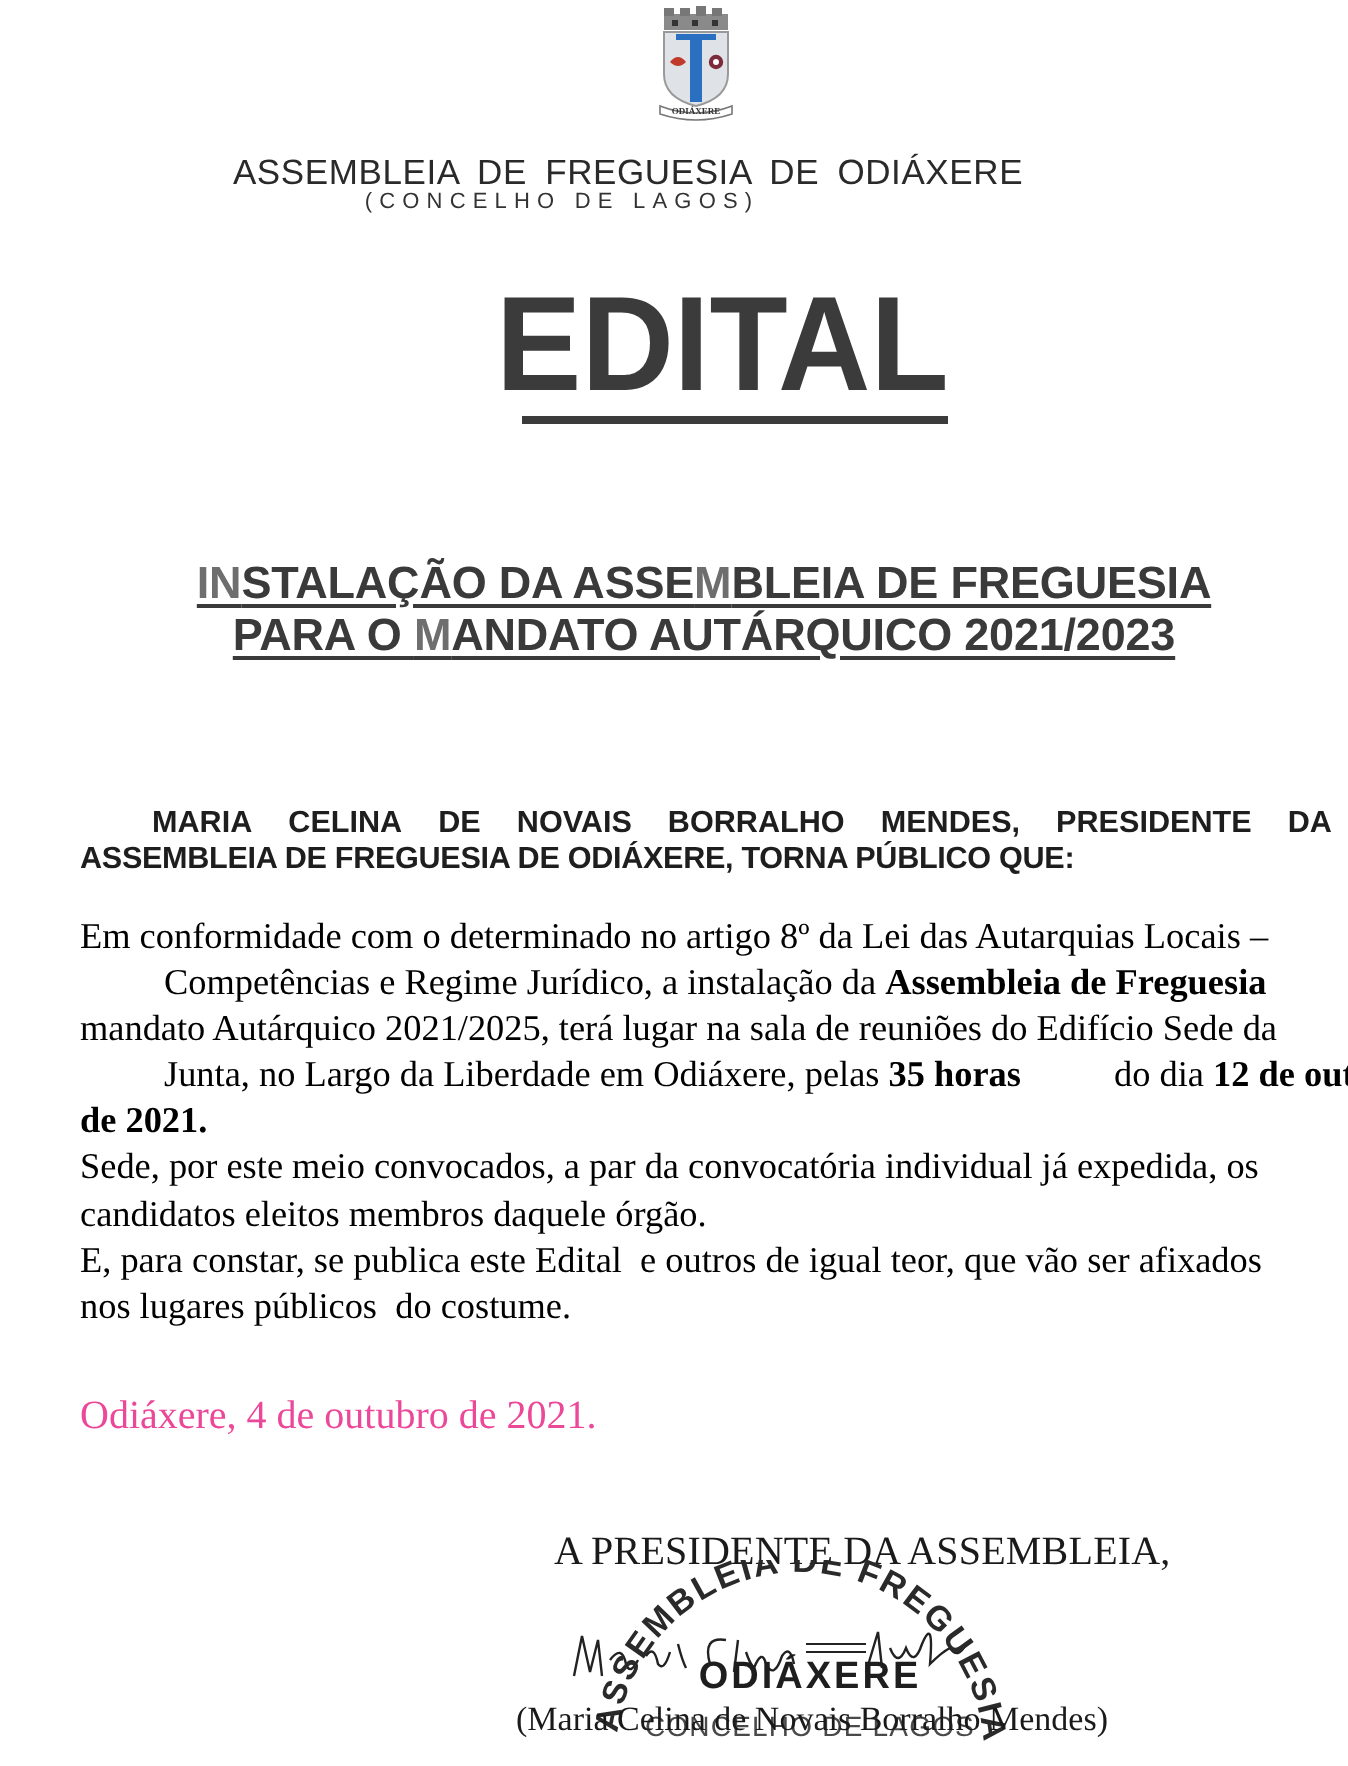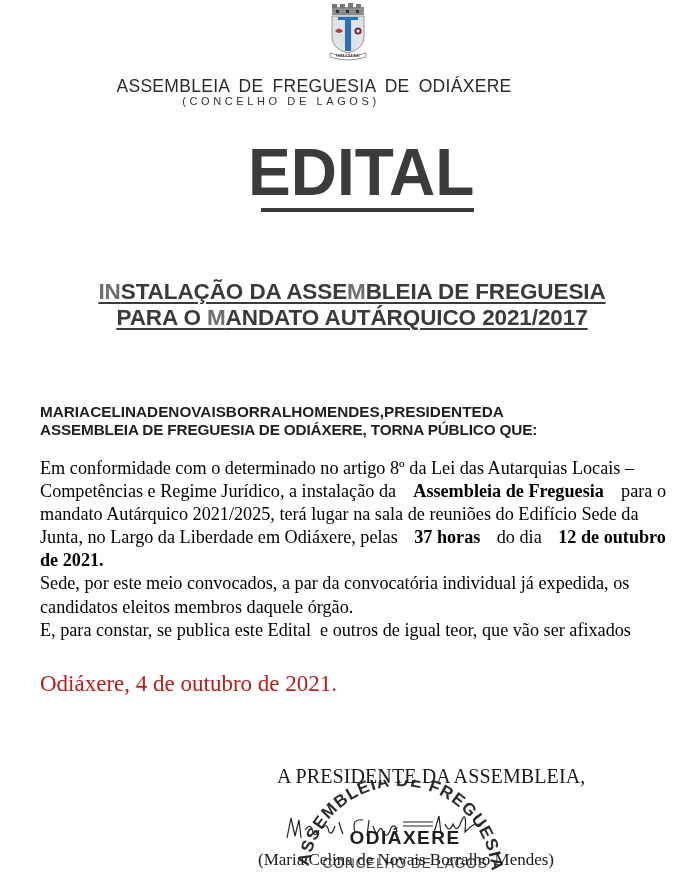--- a/index.html
+++ b/index.html
@@ -16,29 +16,29 @@
 
   #edital { left: 248px; top: 140px; width: 222px; text-align: center; font-size: 64px; font-weight: bold; color: #3b3b3b; letter-spacing: 0px; line-height: 64px; transform: scaleY(1.05); }
   #edital-rule { left: 261px; top: 208px; width: 213px; height: 4px; background: #3b3b3b; }
 
   .subject { left: 0; width: 704px; text-align: center; font-size: 22.5px; font-weight: bold; color: #3a3a3a; text-decoration: underline; text-decoration-thickness: 2px; text-underline-offset: 3px; letter-spacing: -0.1px; }
   #subject-1 { top: 279px; left: 0; }
   #subject-2 { top: 305px; left: 0; }
   .subject .light { color: #6e6e6e; }
 
   #announce { left: 40px; width: 626px; top: 403px; font-size: 15.3px; font-weight: bold; line-height: 18px; color: #1e1e1e; }
-  #announce .l1 { display: flex; justify-content: flex-start; }
+  #announce .l1 { display: flex; justify-content: space-between; margin-left: 36px; }
   #announce .l2 { letter-spacing: -0.15px; }
 
   #body { left: 40px; width: 626px; top: 457px; font-size: 18.2px; line-height: 23.1px; color: #000000; }
   #body .line { white-space: nowrap; }
   #body .just { display: flex; justify-content: space-between; }
-  #body .just span { white-space: pre; }
+  #body .just span { white-space: pre; margin-left: 42px; }
 
-  #date { left: 40px; top: 671px; font-size: 23px; color: #b91c1c; }
+  #date { left: 40px; top: 697px; font-size: 20px; color: #ec4899; }
 
   #sig-label { left: 277px; top: 765px; font-size: 20px; letter-spacing: 0.1px; color: #1a1a1a; }
   #sig-name { left: 258px; top: 850px; font-size: 17px; color: #1a1a1a; text-align: center; }
   #stamp { left: 270px; top: 780px; width: 250px; height: 103px; }
   #signature { left: 283px; top: 808px; width: 240px; height: 40px; }
 </style>
 </head>
 <body>
 
 <div id="crest" class="abs">
@@ -70,21 +70,21 @@
 <div id="org-title" class="abs sans">ASSEMBLEIA DE FREGUESIA DE ODIÁXERE</div>
 <div id="org-sub" class="abs sans">(CONCELHO DE LAGOS)</div>
 
 <div id="edital" class="abs sans">EDITAL</div>
 <div id="edital-rule" class="abs"></div>
 
 <div id="subject-1" class="abs sans subject">
   <span class="light">IN</span><span>STALAÇÃO DA ASSE</span><span class="light">M</span><span>BLEIA DE FREGUESIA</span>
 </div>
 <div id="subject-2" class="abs sans subject">
-  <span style="white-space:pre">PARA O </span><span class="light">M</span><span>ANDATO AUTÁRQUICO 2021/2017</span>
+  <span style="white-space:pre">PARA O </span><span class="light">M</span><span>ANDATO AUTÁRQUICO 2021/2023</span>
 </div>
 
 <div id="announce" class="abs sans">
   <div class="l1">
     <span>MARIA</span>
     <span>CELINA</span>
     <span>DE</span>
     <span>NOVAIS</span>
     <span>BORRALHO</span>
     <span>MENDES,</span>
@@ -97,28 +97,29 @@
 <div id="body" class="abs serif">
   <div class="line">Em conformidade com o determinado no artigo 8º da Lei das Autarquias Locais –</div>
   <div class="line just">
     <span>Competências e Regime Jurídico, a instalação da </span>
       <b style="white-space:pre">Assembleia de Freguesia</b>
       <span> para o</span>
   </div>
   <div class="line">mandato Autárquico 2021/2025, terá lugar na sala de reuniões do Edifício Sede da</div>
   <div class="line just">
     <span>Junta, no Largo da Liberdade em Odiáxere, pelas </span>
-      <b style="white-space:pre">37 horas</b>
+      <b style="white-space:pre">35 horas</b>
       <span> do dia </span>
       <b style="white-space:pre">12 de outubro</b>
   </div>
   <div class="line" style="font-weight:bold">de 2021.</div>
   <div class="line">Sede, por este meio convocados, a par da convocatória individual já expedida, os</div>
   <div class="line">candidatos eleitos membros daquele órgão.</div>
   <div class="line" style="white-space:pre">E, para constar, se publica este Edital  e outros de igual teor, que vão ser afixados</div>
+  <div class="line" style="white-space:pre">nos lugares públicos  do costume.</div>
 </div>
 
 <div id="date" class="abs serif">Odiáxere, 4 de outubro de 2021.</div>
 
 <div id="sig-label" class="abs serif">A PRESIDENTE DA ASSEMBLEIA,</div>
 
 <div id="signature" class="abs">
   <svg width="240" height="40" viewBox="0 0 240 40">
     <path d="M4 30 L8 10 L12 28 L16 12 L18 30 M22 22 q6 -8 8 2 q2 6 6 -2 M40 20 q4 -6 6 4 q3 4 6 -6 M56 14 q2 8 4 12" fill="none" stroke="#222" stroke-width="1.2"></path>
     <path d="M72 24 q-4 -14 8 -12 M86 12 L84 28 M90 18 q2 6 4 8 q4 -10 6 -2 q4 8 8 -4 q4 -6 6 4" fill="none" stroke="#222" stroke-width="1.2"></path>

